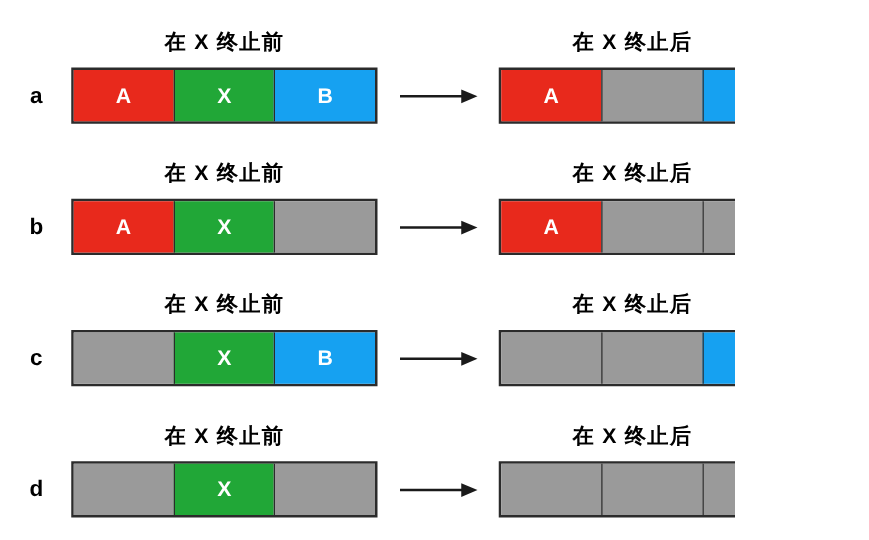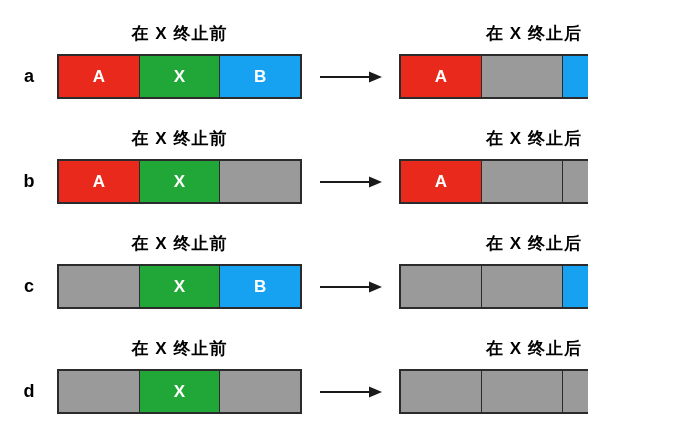--- a/index.html
+++ b/index.html
@@ -18,21 +18,21 @@
     position: absolute;
     top: 20px;
     text-align: center;
     font-size: 17px;
     font-weight: bold;
     color: #000000;
     letter-spacing: 1px;
     white-space: nowrap;
   }
   .title-before { left: 57px; width: 245px; }
-  .title-after  { left: 411px; width: 246px; }
+  .title-after  { left: 383px; width: 246px; }
 
   .row-label {
     position: absolute;
     left: 14px;
     top: 52px;
     width: 30px;
     height: 45px;
     line-height: 45px;
     text-align: center;
     font-size: 18px;

